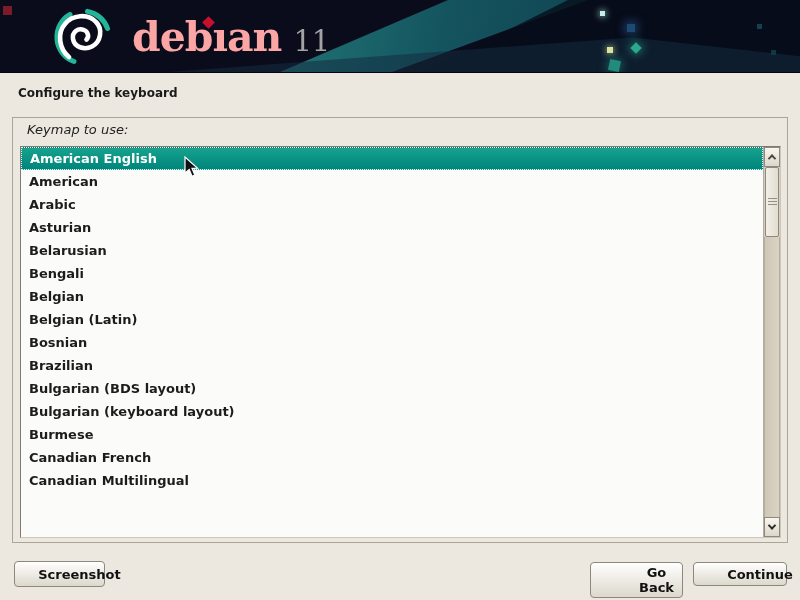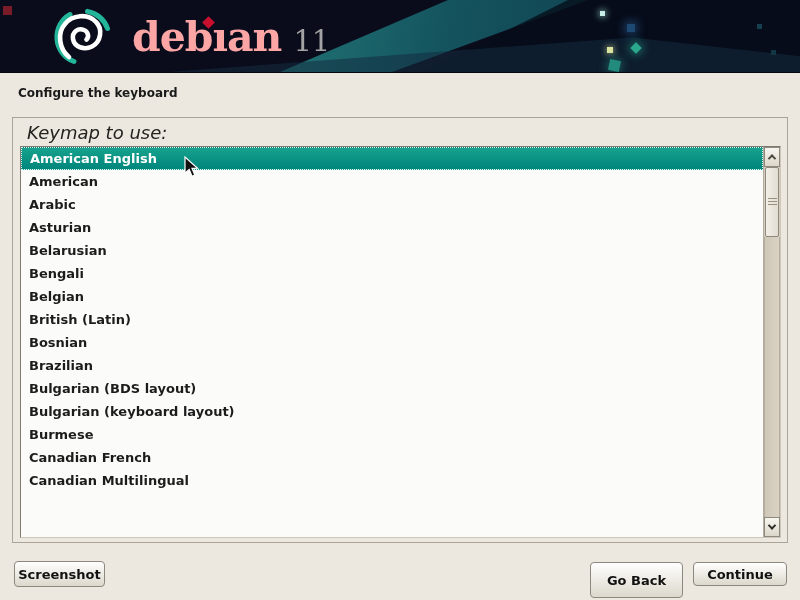--- a/index.html
+++ b/index.html
@@ -45,21 +45,21 @@
   .brand-dot { position:absolute; left:72px; top:10px; width:9px; height:9px;
                background:var(--brand-red,#c8102e); transform:rotate(45deg); }
   .version { font-family:"DejaVu Serif","Liberation Serif",serif; font-weight:normal;
              font-size:29px; color:#a3a3a3; margin-left:12px; vertical-align:baseline; }
 
   
   .page-title { position:absolute; left:18px; top:86px; font-size:12px; font-weight:bold; }
 
   .frame { position:absolute; left:12px; top:117px; width:776px; height:426px;
            border:1px solid #aba599; }
-  .frame-label { position:absolute; left:27px; top:122px; font-size:18px; font-style:italic; color:#23221f; }
+  .frame-label { position:absolute; left:27px; top:122px; font-size:13px; font-style:italic; color:#23221f; }
 
   .list { position:absolute; left:20px; top:146px; width:761px; height:392px;
           background:var(--list-bg,#fbfcfa);
           border:1px solid; border-color:#7f7a70 #cdc7bb #cdc7bb #7f7a70;
           display:flex; }
   .rows { flex:1 1 auto; overflow:hidden; }
   .row { height:23px; line-height:23px; padding-left:8px; font-size:13px; font-weight:bold;
          color:#1c1c1c; white-space:nowrap; }
   .row.selected {
     background:linear-gradient(var(--sel-top,#16a28d), var(--sel-bottom,#00857b));
@@ -82,21 +82,21 @@
   .grip { width:9px; height:8px;
           background:repeating-linear-gradient(#978f80 0 1px, transparent 1px 3px); }
   .track { flex:1 1 auto; background:linear-gradient(90deg,#cfc7b7,#dad2c3);
            border-left:1px solid #b5ad9d; border-right:1px solid #b5ad9d; }
 
   
   .btn { position:absolute; height:26px; border:1px solid #8d887d; border-radius:4px;
          background:linear-gradient(#ffffff,#efede7 45%,#dcd8cc);
          font-family:"DejaVu Sans","Liberation Sans",sans-serif;
          font-size:13px; font-weight:bold; color:#111;
-         display:flex; align-items:center; justify-content:center; cursor:default; }
+         display:flex; align-items:center; justify-content:center; cursor:default;padding-left:40px; }
   .btn-screenshot { left:14px;  top:561px; width:91px; }
   .btn-goback     { left:590px; top:562px; width:93px; height:36px; }
   .btn-continue   { left:693px; top:562px; width:94px; height:24px; }
 
   .cursor { position:absolute; left:184px; top:156px; width:15px; height:22px; pointer-events:none; }
 </style>
 </head>
 <body>
 
 <div class="header">
@@ -131,21 +131,21 @@
 
 <div class="list">
   <div class="rows">
       <div class="row selected">American English</div>
       <div class="row">American</div>
       <div class="row">Arabic</div>
       <div class="row">Asturian</div>
       <div class="row">Belarusian</div>
       <div class="row">Bengali</div>
       <div class="row">Belgian</div>
-      <div class="row">British (Latin)</div>
+      <div class="row">Belgian (Latin)</div>
       <div class="row">Bosnian</div>
       <div class="row">Brazilian</div>
       <div class="row">Bulgarian (BDS layout)</div>
       <div class="row">Bulgarian (keyboard layout)</div>
       <div class="row">Burmese</div>
       <div class="row">Canadian French</div>
       <div class="row">Canadian Multilingual</div>
     </div>
   <div class="scrollbar">
     <div class="stepper">

